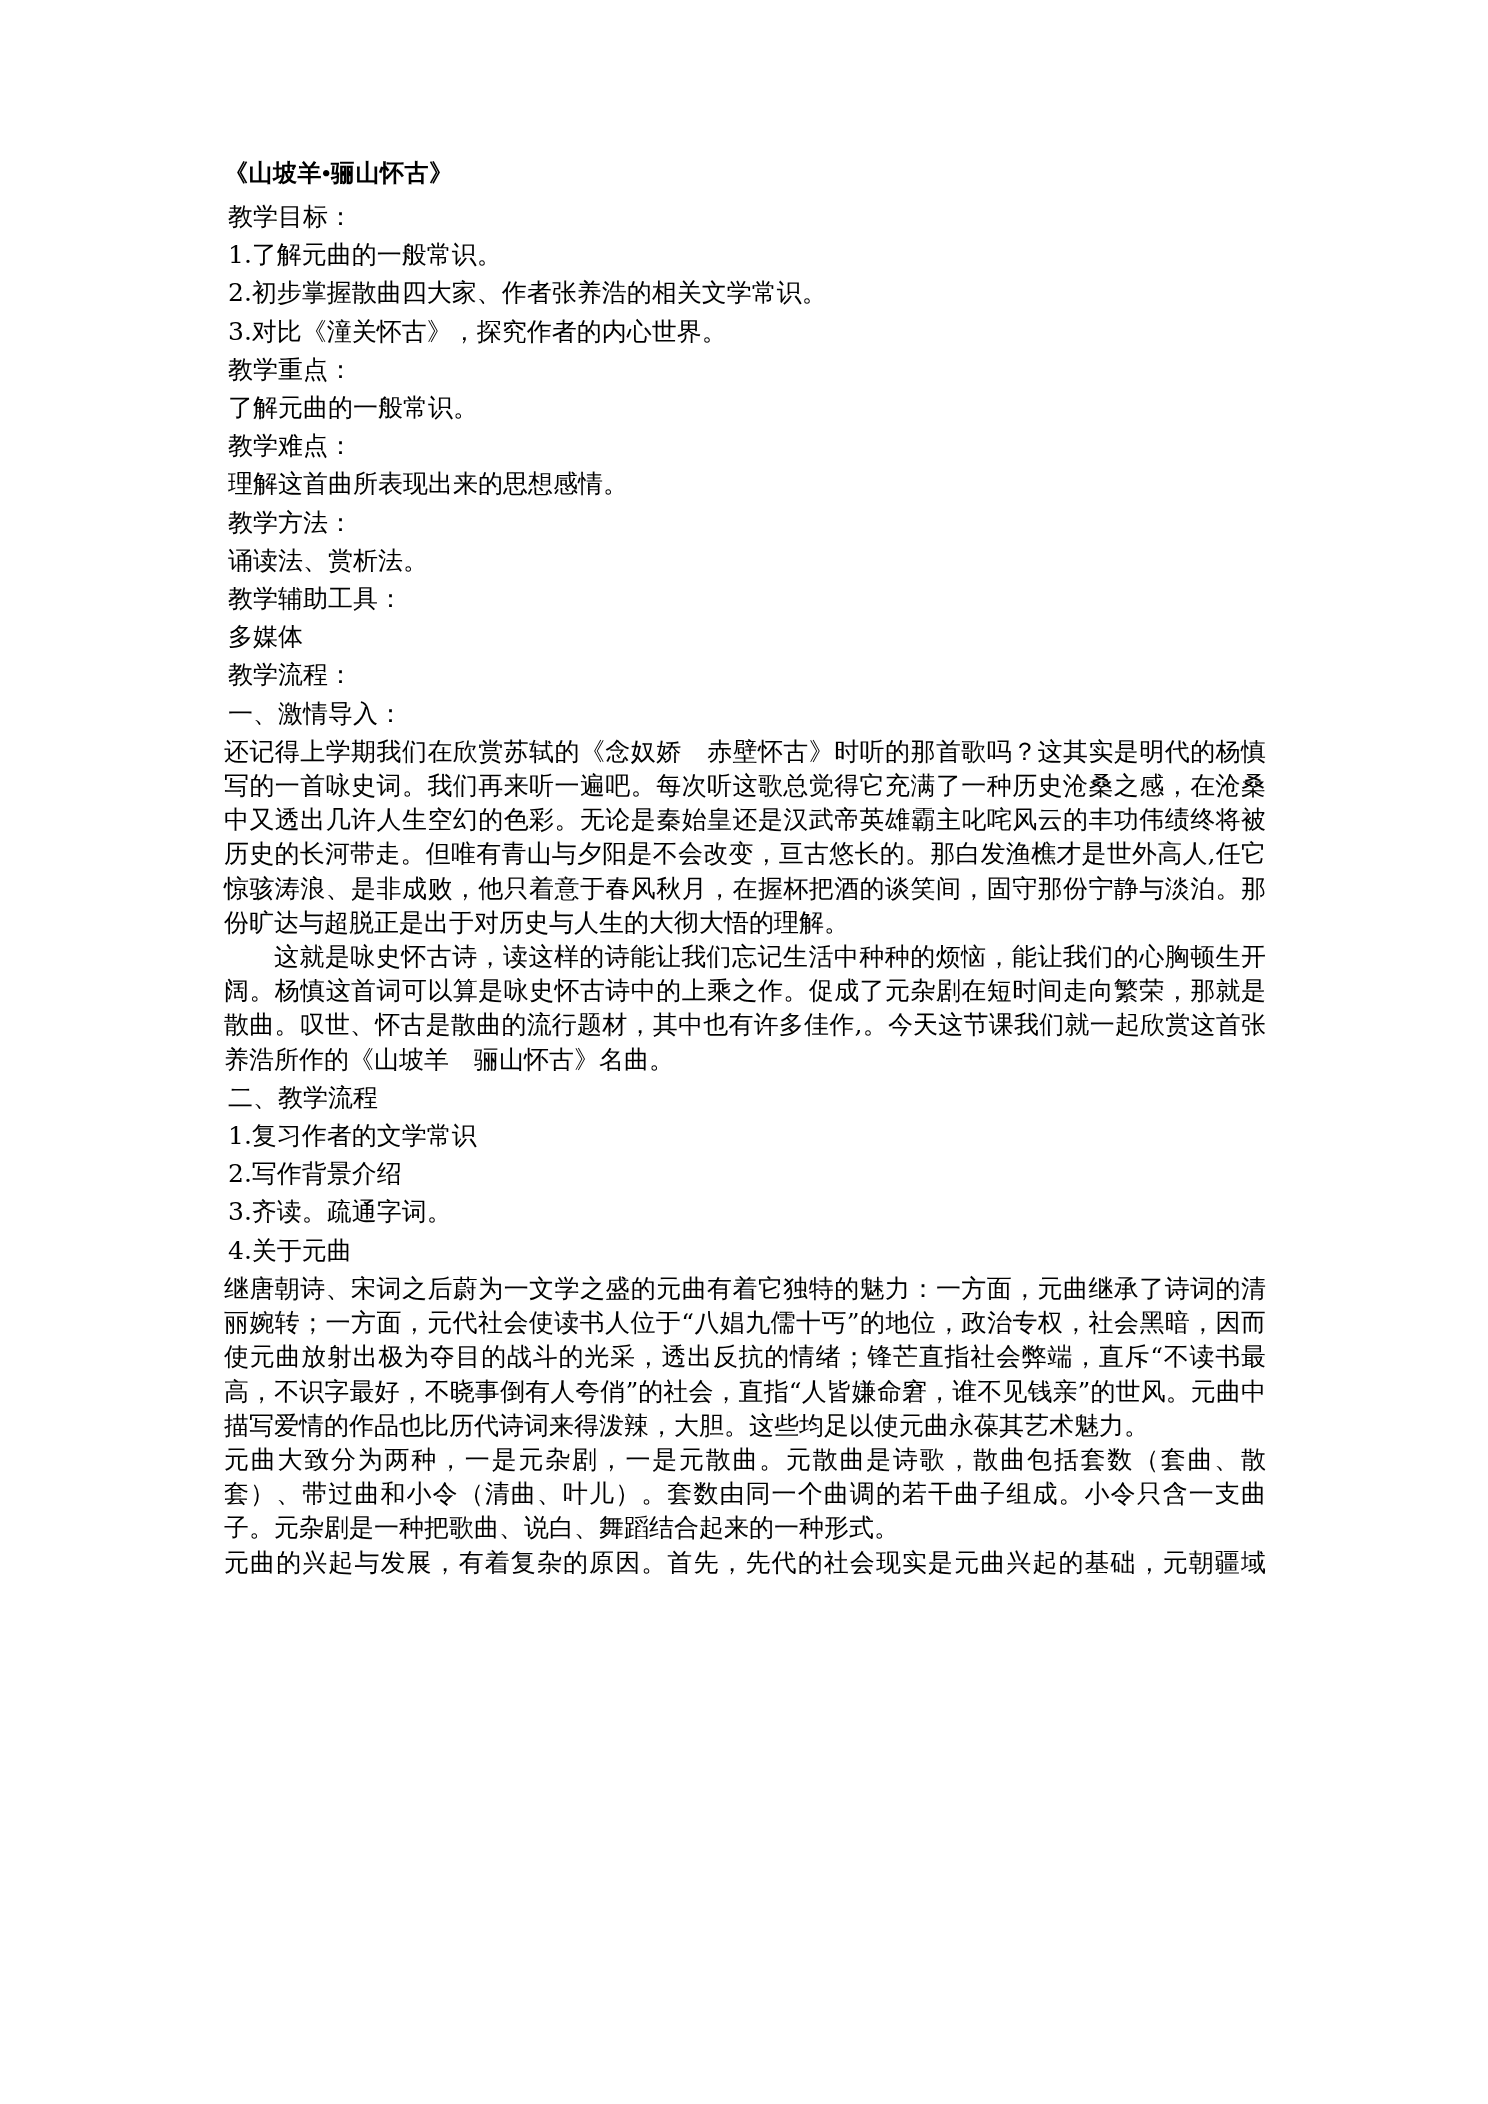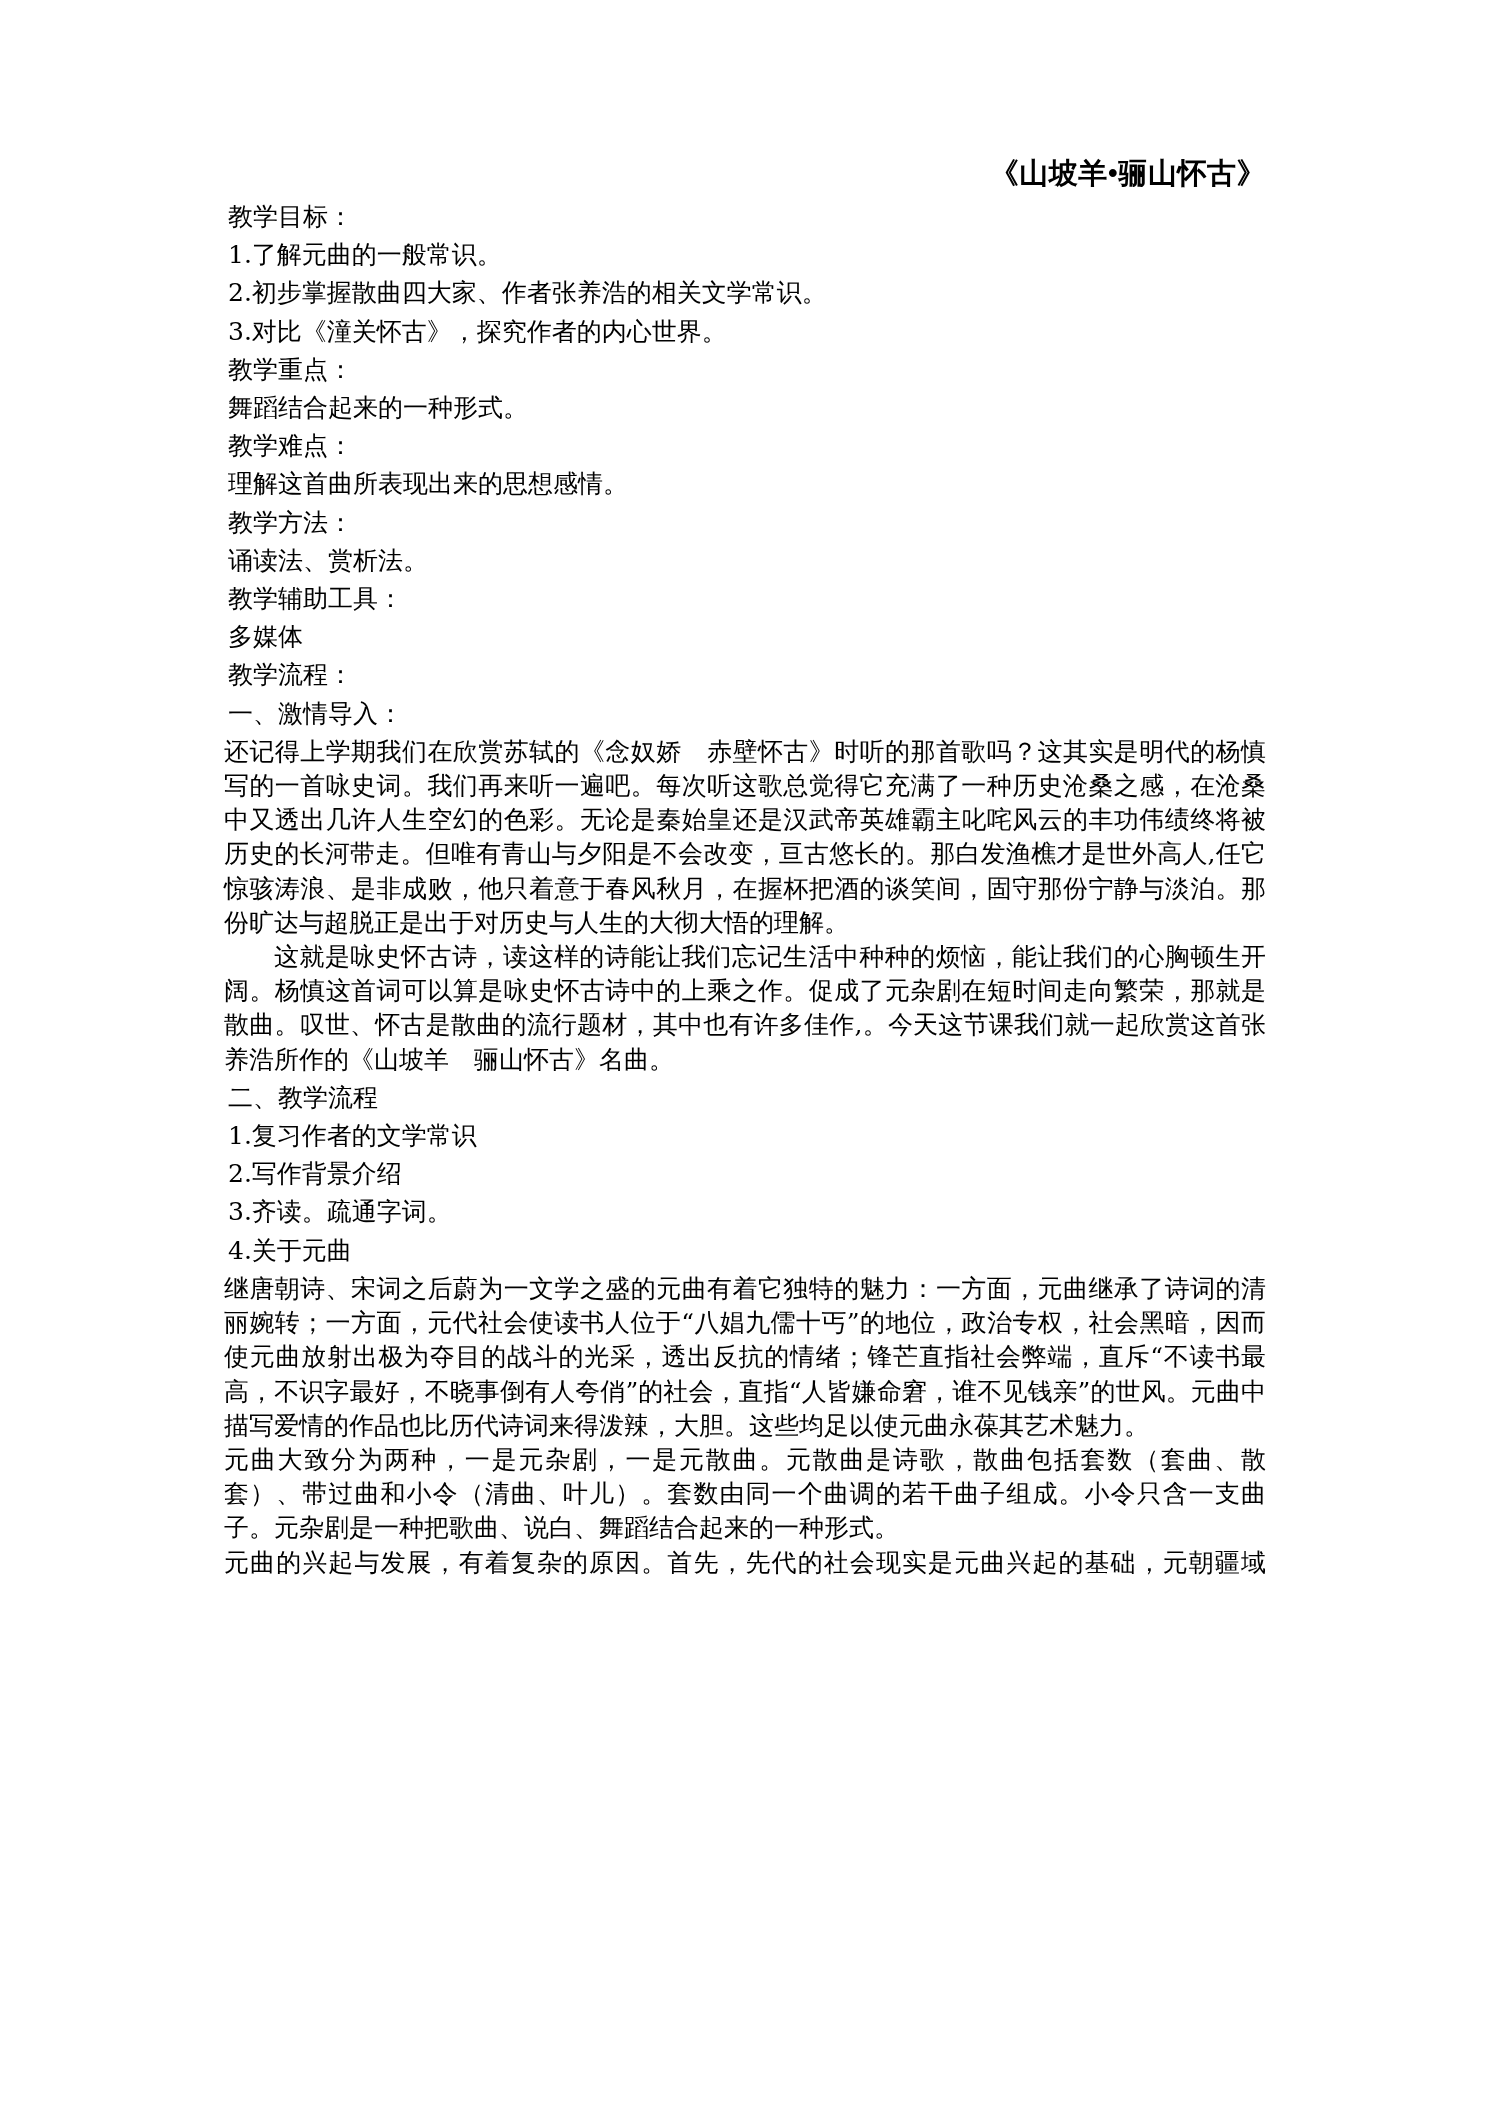--- a/index.html
+++ b/index.html
@@ -19,22 +19,22 @@
     overflow: hidden;
     box-sizing: border-box;
   }
   .content {
     position: absolute;
     left: 224px;
     top: 152px;
     width: 1042px;
   }
   .doc-title {
-    text-align: right;
-    font-size: 29px;
+    text-align: left;
+    font-size: 24px;
     font-weight: bold;
     line-height: 42px;
     letter-spacing: 0.5px;
     margin: 0 0 6px 0;
     font-family: Liberation Serif, serif;
   }
   .line {
     font-size: 25px;
     line-height: 34.2px;
     margin: 4px;
@@ -63,21 +63,21 @@
 
 <div class="page">
   <div class="content">
     <h1 class="doc-title">《山坡羊•骊山怀古》</h1>
 
     <p class="line">教学目标：</p>
     <p class="line">1.了解元曲的一般常识。</p>
     <p class="line">2.初步掌握散曲四大家、作者张养浩的相关文学常识。</p>
     <p class="line">3.对比《潼关怀古》，探究作者的内心世界。</p>
     <p class="line">教学重点：</p>
-    <p class="line">舞蹈结合起来的一种形式。</p>
+    <p class="line">了解元曲的一般常识。</p>
     <p class="line">教学难点：</p>
     <p class="line">理解这首曲所表现出来的思想感情。</p>
     <p class="line">教学方法：</p>
     <p class="line">诵读法、赏析法。</p>
     <p class="line">教学辅助工具：</p>
     <p class="line">多媒体</p>
     <p class="line">教学流程：</p>
     <p class="line">一、激情导入：</p>
 
     <p class="para">还记得上学期我们在欣赏苏轼的《念奴娇　赤壁怀古》时听的那首歌吗？这其实是明代的杨慎写的一首咏史词。我们再来听一遍吧。每次听这歌总觉得它充满了一种历史沧桑之感，在沧桑中又透出几许人生空幻的色彩。无论是秦始皇还是汉武帝英雄霸主叱咤风云的丰功伟绩终将被历史的长河带走。但唯有青山与夕阳是不会改变，亘古悠长的。那白发渔樵才是世外高人,任它惊骇涛浪、是非成败，他只着意于春风秋月，在握杯把酒的谈笑间，固守那份宁静与淡泊。那份旷达与超脱正是出于对历史与人生的大彻大悟的理解。</p>

